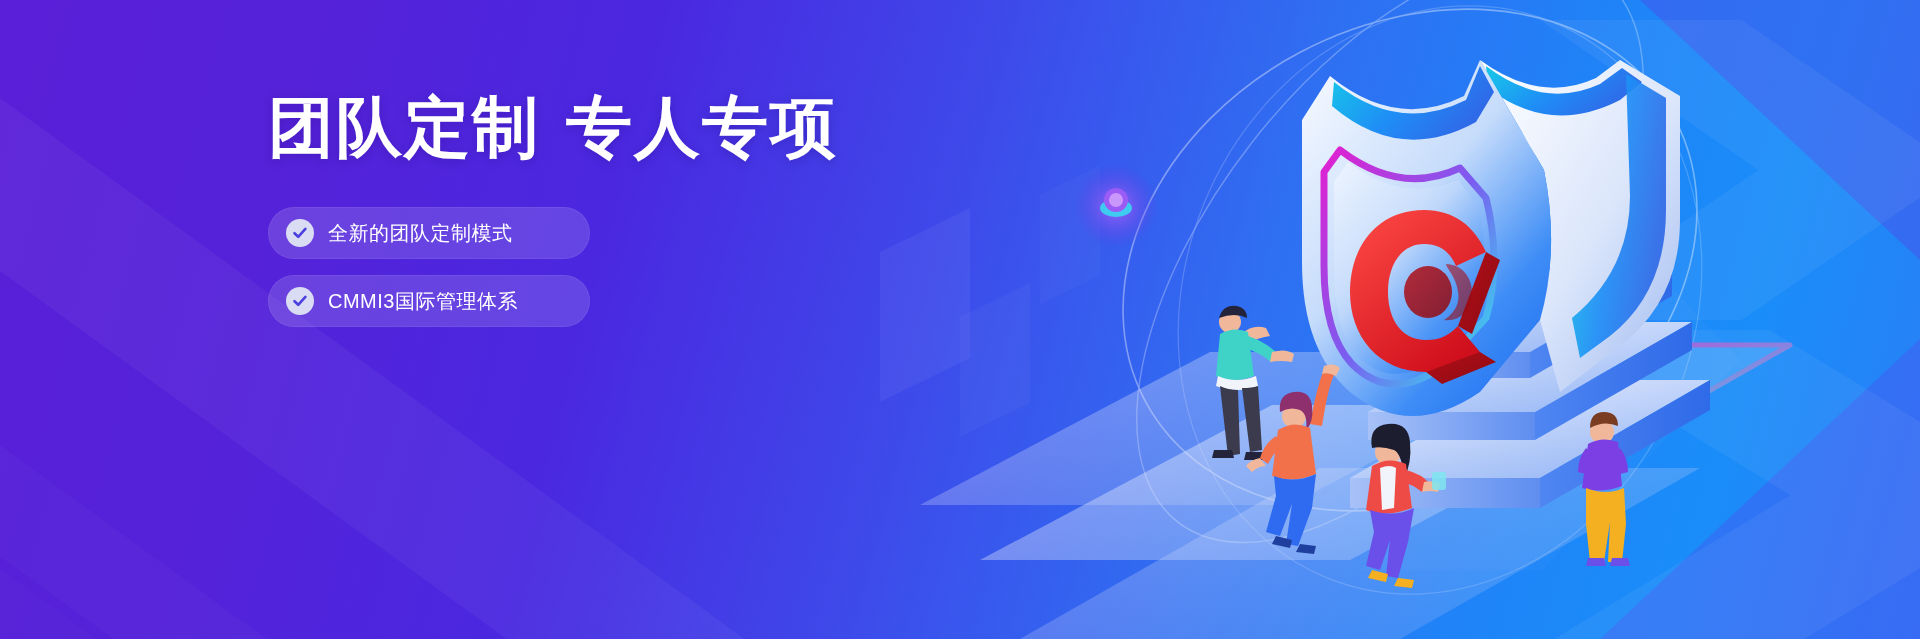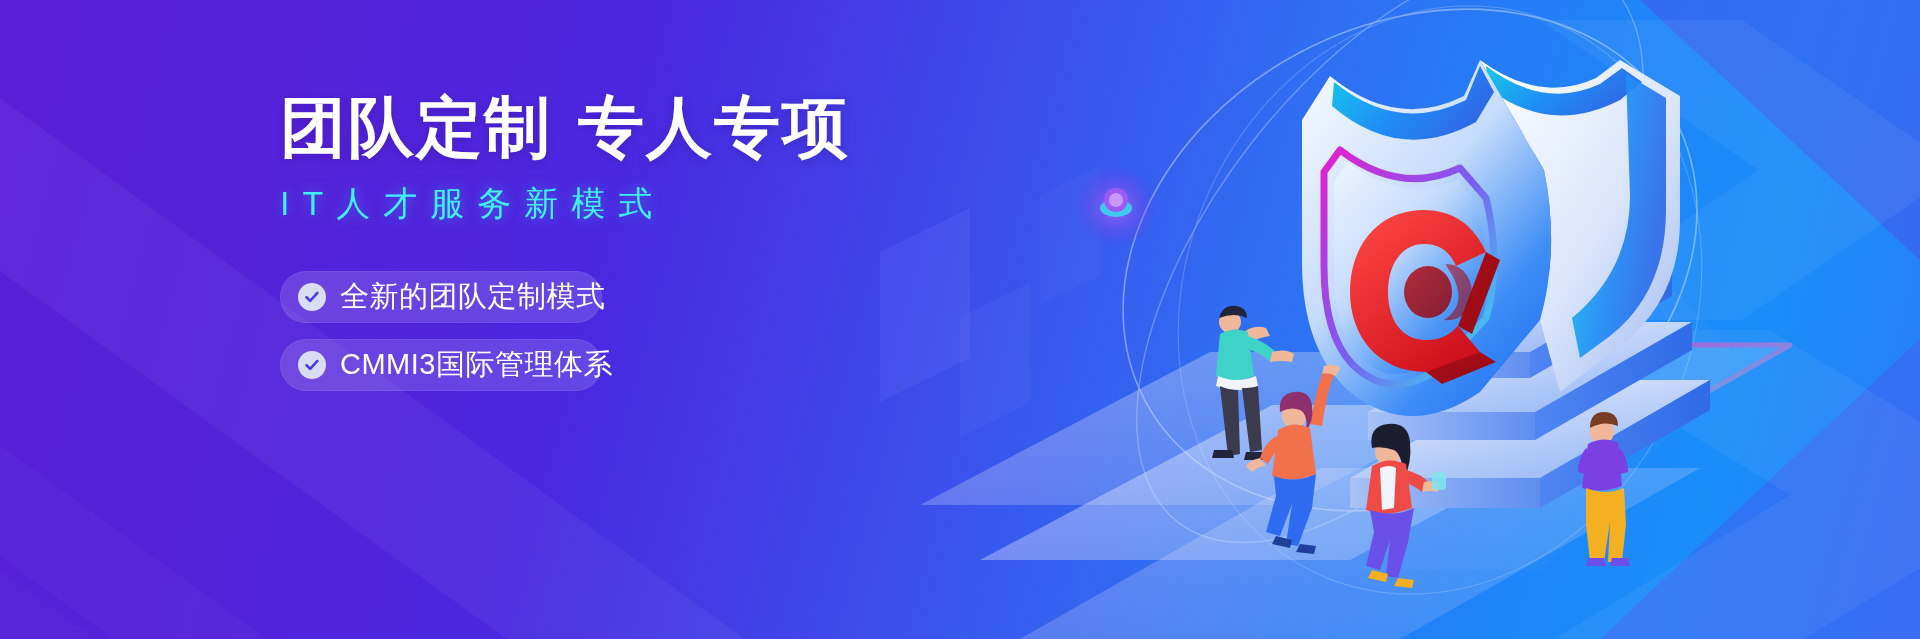--- a/index.html
+++ b/index.html
@@ -65,21 +65,21 @@
     background: rgba(255,255,255,0.05);
     transform: skewY(-26deg);
   }
   .cube.k1 { left: 880px;  top: 230px; width: 90px;  height: 150px; }
   .cube.k2 { left: 960px;  top: 300px; width: 70px;  height: 120px; opacity:.7; }
   .cube.k3 { left: 1040px; top: 180px; width: 60px;  height: 110px; opacity:.55; }
 
   
   .content {
     position: absolute;
-    left: 280px;
+    left: 268px;
     top: 92px;
     width: 760px;
     z-index: 6;
   }
 
   .headline {
     color: #ffffff;
     font-size: 66px;
     font-weight: 700;
     letter-spacing: 2px;
@@ -118,21 +118,21 @@
     width: 28px; height: 28px;
     border-radius: 50%;
     background: #d9dcf2;
     display: flex; align-items: center; justify-content: center;
     margin-right: 14px;
   }
   .pill-check svg { display:block; }
 
   .pill-label {
     color: #ffffff;
-    font-size: 29px;
+    font-size: 20px;
     font-weight: 400;
     letter-spacing: .5px;
     white-space: nowrap;
   }
 
   
   .illus {
     position: absolute;
     right: 0; top: 0;
     width: 1000px; height: 639px;
@@ -367,21 +367,20 @@
       </g>
     </svg>
   </div>
 
   <div class="content">
 
     <div class="headline">
       <span>团队定制</span><span class="gap"></span><span>专人专项</span>
     </div>
 
-    <div class="subline">IT人才服务新模式</div>
 
     <div class="pills">
 
       <div class="pill">
         <span class="pill-check">
           <svg width="16" height="16" viewBox="0 0 16 16">
             <path d="M2.5 8.2 L6.2 11.8 L13.4 3.9" fill="none" stroke="#4b3fe0" stroke-width="2.6" stroke-linecap="round" stroke-linejoin="round"></path>
           </svg>
         </span>
         <span class="pill-label">全新的团队定制模式</span>

